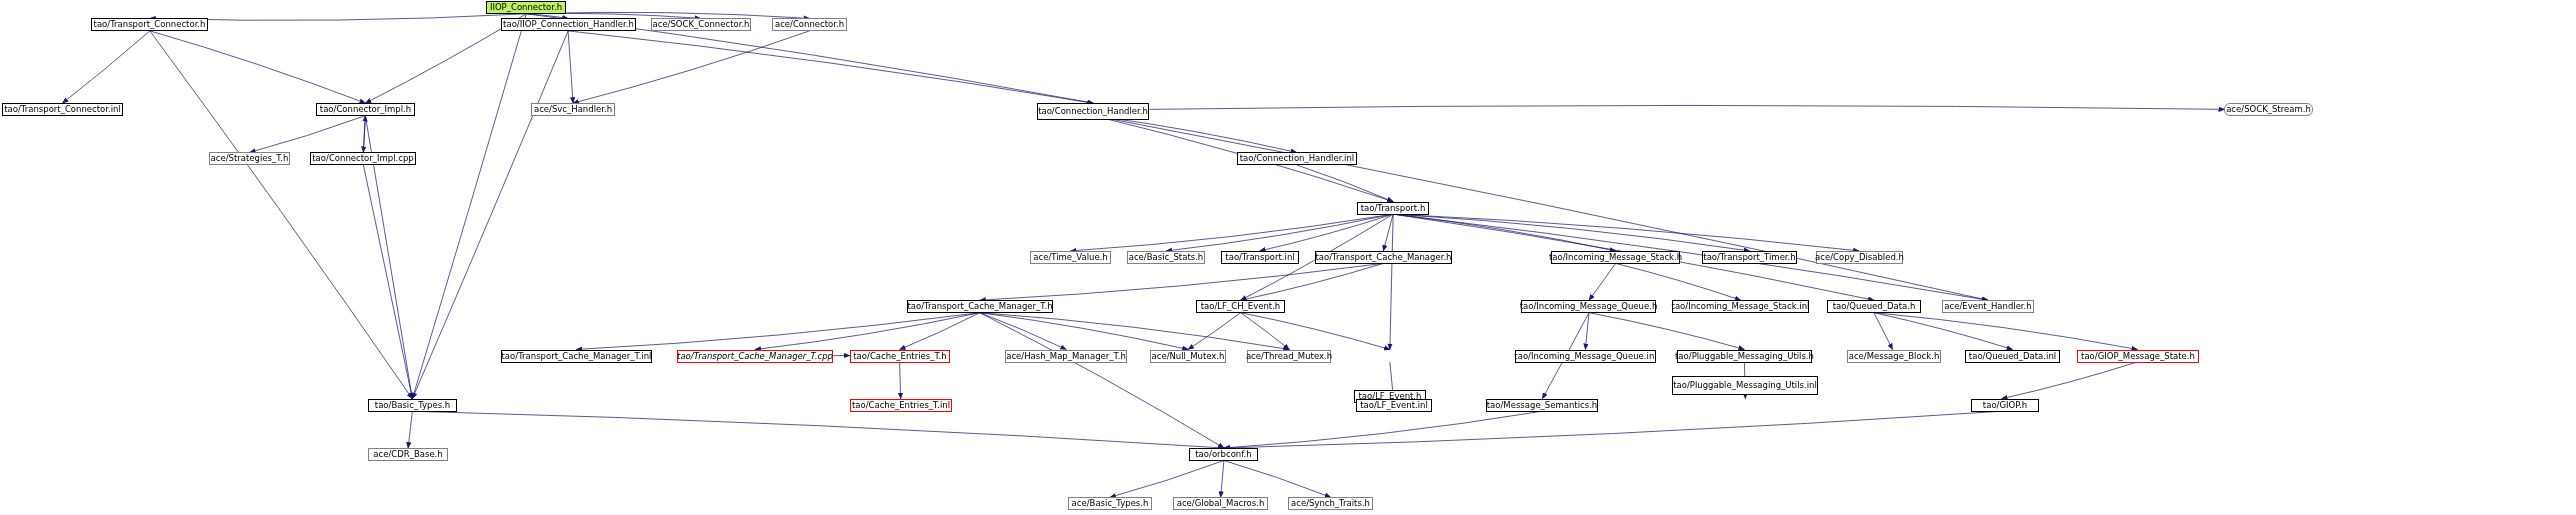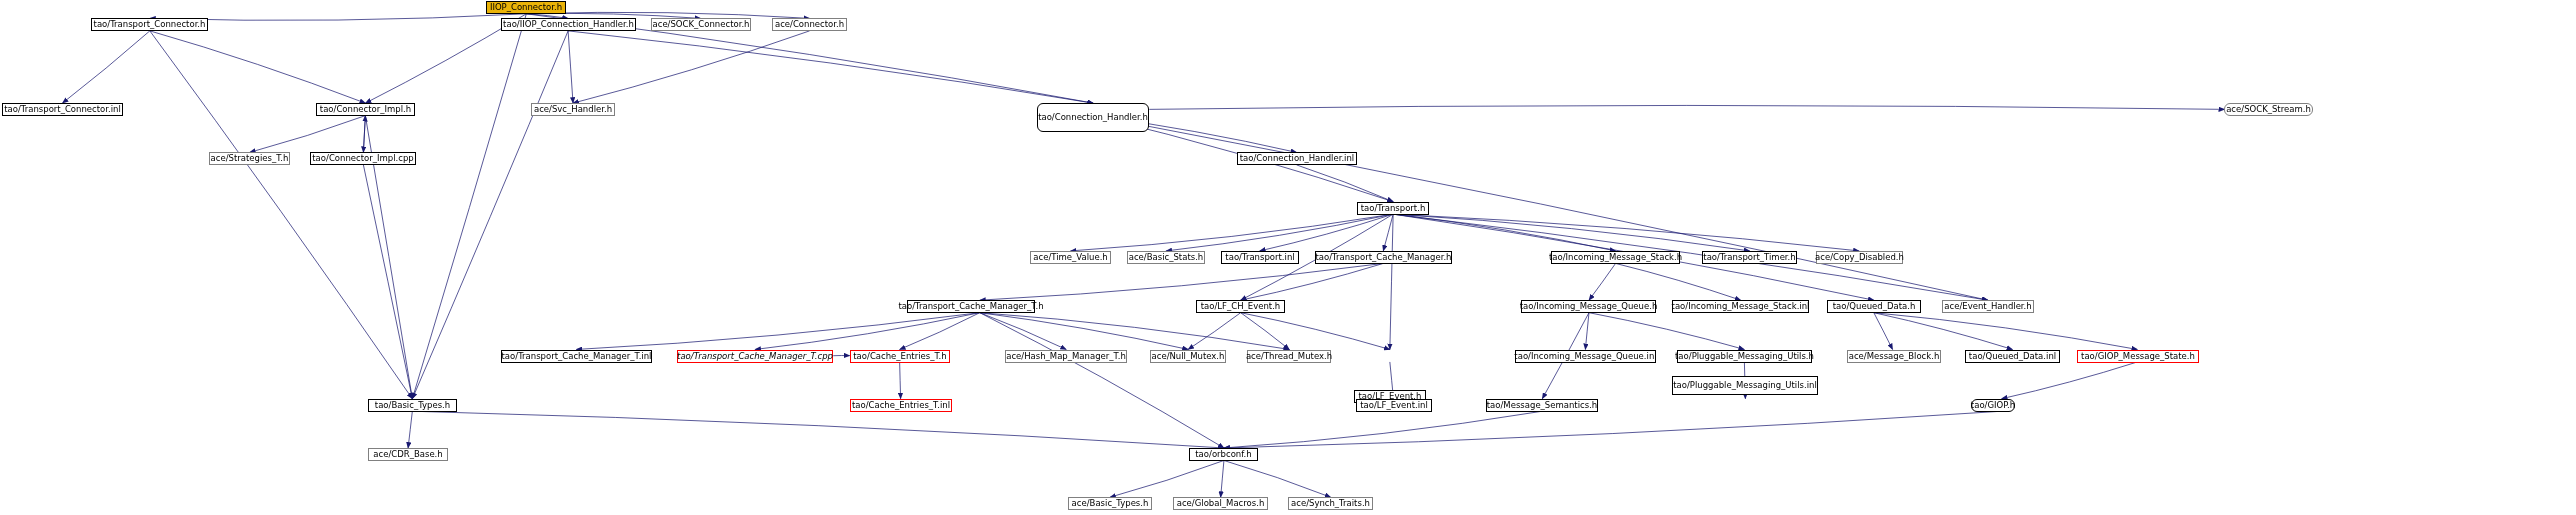--- a/index.html
+++ b/index.html
@@ -32,21 +32,21 @@
     font-size: 8.5px;
     line-height: 1;
     color: #000000;
     background: #ffffff;
     border: 0.7px solid #808080;
     letter-spacing: 0px;
     z-index: 5;
   }
   .node.black  { border-color: #000000; }
   .node.red    { border-color: #ff0000; }
-  .node.root   { border-color: #000000; background: #eab308; }
+  .node.root   { border-color: #000000; background: #bef264; }
   .node-label { display: block; }
 </style>
 </head>
 <body>
 
 <div id="graph">
   <svg id="edges" viewBox="0 0 3920 784" preserveAspectRatio="none">
     <defs>
       <marker id="arrow" markerWidth="10" markerHeight="8" refX="9" refY="4" orient="auto" markerUnits="userSpaceOnUse">
         <path d="M0,0 L10,4 L0,8 z" fill="#191970"></path>
@@ -139,21 +139,21 @@
     </div>
     <div class="node black" style="left: 2px; top: 103px; width: 121px; height: 12.5px;">
       <span class="node-label">tao/Transport_Connector.inl</span>
     </div>
     <div class="node black" style="left: 316px; top: 103px; width: 99px; height: 12.5px;">
       <span class="node-label">tao/Connector_Impl.h</span>
     </div>
     <div class="node gray" style="left: 531px; top: 103px; width: 84px; height: 12.5px;">
       <span class="node-label">ace/Svc_Handler.h</span>
     </div>
-    <div class="node black" style="left: 1037px; top: 103px; width: 112px; height: 29px; border-radius: 6px;">
+    <div class="node black" style="left: 1037px; top: 103px; width: 112px; height: 17px;">
       <span class="node-label">tao/Connection_Handler.h</span>
     </div>
     <div class="node gray" style="left: 2224px; top: 103px; width: 89px; height: 12.5px; border-radius: 6px;">
       <span class="node-label">ace/SOCK_Stream.h</span>
     </div>
     <div class="node gray" style="left: 209px; top: 152px; width: 81px; height: 12.5px;">
       <span class="node-label">ace/Strategies_T.h</span>
     </div>
     <div class="node black" style="left: 310px; top: 152px; width: 106px; height: 12.5px;">
       <span class="node-label">tao/Connector_Impl.cpp</span>
@@ -178,21 +178,21 @@
     </div>
     <div class="node black" style="left: 1551px; top: 251px; width: 129px; height: 12.5px;">
       <span class="node-label">tao/Incoming_Message_Stack.h</span>
     </div>
     <div class="node black" style="left: 1702px; top: 251px; width: 95px; height: 12.5px;">
       <span class="node-label">tao/Transport_Timer.h</span>
     </div>
     <div class="node gray" style="left: 1816px; top: 251px; width: 87px; height: 12.5px;">
       <span class="node-label">ace/Copy_Disabled.h</span>
     </div>
-    <div class="node black" style="left: 907px; top: 300px; width: 128px; height: 12.5px;">
+    <div class="node black" style="left: 907px; top: 300px; width: 146px; height: 12.5px;">
       <span class="node-label">tao/Transport_Cache_Manager_T.h</span>
     </div>
     <div class="node black" style="left: 1196px; top: 300px; width: 89px; height: 12.5px;">
       <span class="node-label">tao/LF_CH_Event.h</span>
     </div>
     <div class="node black" style="left: 1521px; top: 300px; width: 135px; height: 12.5px;">
       <span class="node-label">tao/Incoming_Message_Queue.h</span>
     </div>
     <div class="node black" style="left: 1672px; top: 300px; width: 137px; height: 12.5px;">
       <span class="node-label">tao/Incoming_Message_Stack.inl</span>
@@ -244,21 +244,21 @@
     </div>
     <div class="node black" style="left: 1356px; top: 399px; width: 76px; height: 12.5px;">
       <span class="node-label">tao/LF_Event.inl</span>
     </div>
     <div class="node black" style="left: 1486px; top: 399px; width: 112px; height: 12.5px;">
       <span class="node-label">tao/Message_Semantics.h</span>
     </div>
     <div class="node black" style="left: 1672px; top: 376px; width: 146px; height: 19px;">
       <span class="node-label">tao/Pluggable_Messaging_Utils.inl</span>
     </div>
-    <div class="node black" style="left: 1971px; top: 399px; width: 44px; height: 12.5px; border-radius: 6px;">
+    <div class="node black" style="left: 1971px; top: 399px; width: 68px; height: 12.5px;">
       <span class="node-label">tao/GIOP.h</span>
     </div>
     <div class="node black" style="left: 368px; top: 399px; width: 89px; height: 12.5px;">
       <span class="node-label">tao/Basic_Types.h</span>
     </div>
     <div class="node gray" style="left: 368px; top: 448px; width: 80px; height: 12.5px;">
       <span class="node-label">ace/CDR_Base.h</span>
     </div>
     <div class="node black" style="left: 1189px; top: 448px; width: 69px; height: 12.5px;">
       <span class="node-label">tao/orbconf.h</span>

